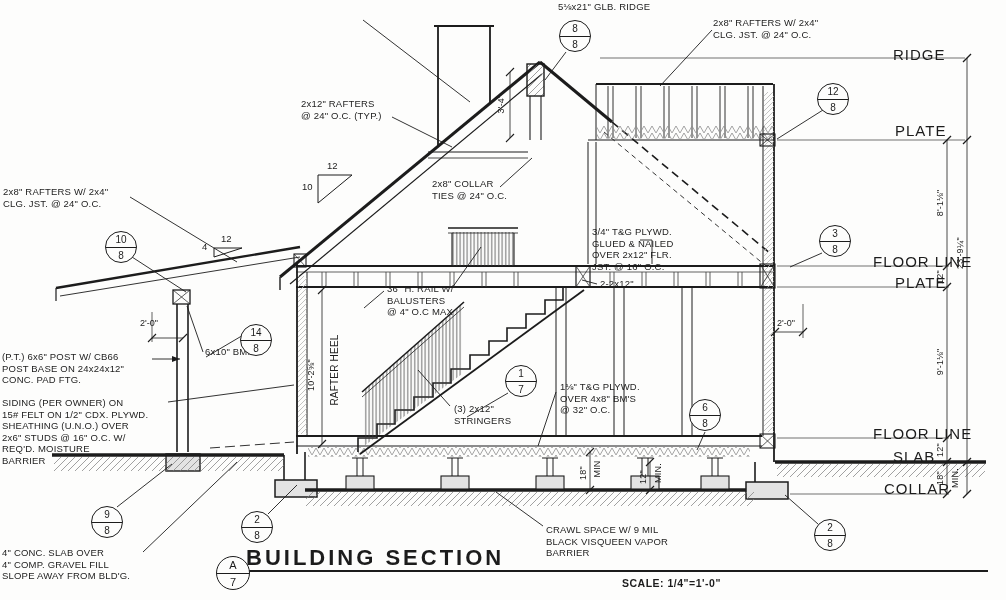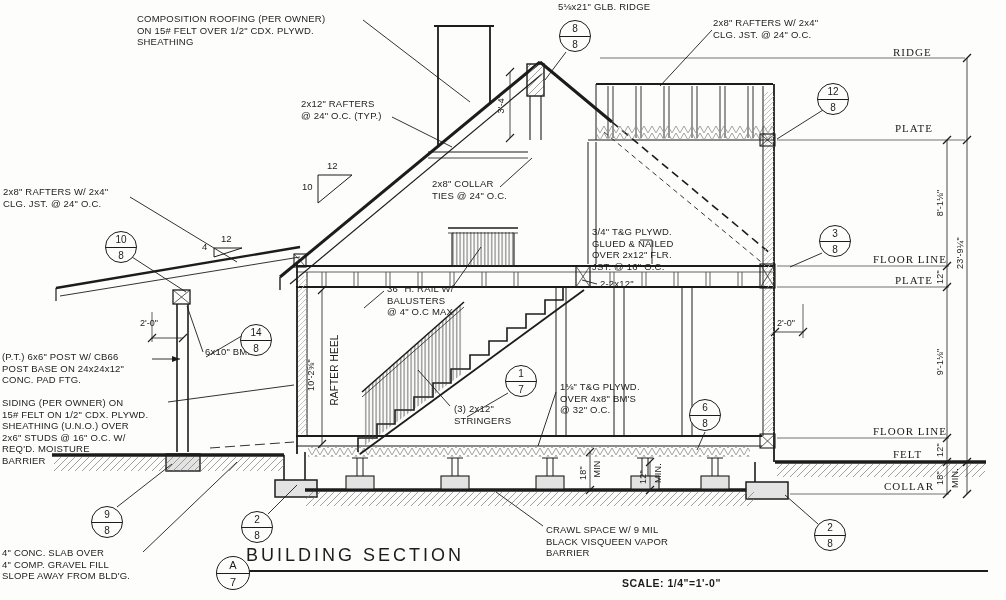--- a/index.html
+++ b/index.html
@@ -2,32 +2,32 @@
 <html><head>
 <meta charset="utf-8">
 <style>
   * { margin:0; padding:0; box-sizing:border-box; }
   html,body { width:1006px; height:600px; overflow:hidden; background:#fdfdfc;
     font-family:"Liberation Sans", sans-serif; color:#1c1c1c; }
   #sheet { position:relative; width:1006px; height:600px; }
   svg { position:absolute; left:0; top:0; }
   .note { position:absolute; font-size:9.5px; line-height:11.5px; letter-spacing:.2px;
     white-space:pre-line; color:#1c1c1c; }
-  .lvl { position:absolute; font-size:11px; letter-spacing:1px;font-family:Liberation Serif, serif; }
+  .lvl { position:absolute; font-size:15px; letter-spacing:1px; }
   .vdim { position:absolute; font-size:9px; letter-spacing:.2px; white-space:nowrap;
     transform:translate(-50%,-50%) rotate(-90deg); }
   .hdim { position:absolute; font-size:9px; white-space:nowrap; }
   .pitch-num { position:absolute; font-size:9.5px; }
   .bubble { position:absolute; width:32px; height:32px; border:1.6px solid #1c1c1c;
     border-radius:50%; background:#fdfdfc; display:flex; flex-direction:column;
     align-items:center; font-size:10px; line-height:15px; }
   .bubble span { display:block; width:100%; text-align:center; }
   .bubble span:first-child { border-bottom:1.5px solid #1c1c1c; }
   .bubble.big { width:34px; height:34px; font-size:11px; line-height:16px; }
-  .title { position:absolute; font-size:18px; letter-spacing:3px; font-weight:400;
+  .title { position:absolute; font-size:22px; letter-spacing:3px; font-weight:700;
     white-space:nowrap; }
   .scale { position:absolute; font-size:10.5px; letter-spacing:.5px; font-weight:600; }
 </style>
 </head>
 <body>
 
 <div id="sheet">
 
 <svg width="1006" height="600" viewBox="0 0 1006 600">
   <defs>
@@ -289,23 +289,20 @@
     <line x1="318" y1="175" x2="352" y2="175" stroke-width="1"></line>
     <line x1="352" y1="175" x2="318" y2="203" stroke-width="1"></line>
     <line x1="214" y1="248" x2="214" y2="257" stroke-width="1"></line>
     <line x1="214" y1="248" x2="242" y2="248" stroke-width="1"></line>
     <line x1="242" y1="248" x2="214" y2="257" stroke-width="1"></line>
   </g>
 
   <line x1="243" y1="571" x2="988" y2="571" stroke="#1c1c1c" stroke-width="2.2"></line>
 </svg>
 
-<div class="note" style="left:137px;top:13px">COMPOSITION ROOFING (PER OWNER)
-ON 15# FELT OVER 1/2" CDX. PLYWD.
-SHEATHING</div>
 <div class="note" style="left:558px;top:1px">5⅛x21" GLB. RIDGE</div>
 <div class="note" style="left:713px;top:17px">2x8" RAFTERS W/ 2x4"
 CLG. JST. @ 24" O.C.</div>
 <div class="note" style="left:301px;top:98px">2x12" RAFTERS
 @ 24" O.C. (TYP.)</div>
 <div class="note" style="left:3px;top:186px">2x8" RAFTERS W/ 2x4"
 CLG. JST. @ 24" O.C.</div>
 <div class="note" style="left:432px;top:178px">2x8" COLLAR
 TIES @ 24" O.C.</div>
 <div class="note" style="left:592px;top:226px">3/4" T&amp;G PLYWD.
@@ -336,21 +333,21 @@
 BARRIER</div>
 <div class="note" style="left:2px;top:547px">4" CONC. SLAB OVER
 4" COMP. GRAVEL FILL
 SLOPE AWAY FROM BLD'G.</div>
 
 <div class="lvl" style="left:893px;top:46px">RIDGE</div>
 <div class="lvl" style="left:895px;top:122px">PLATE</div>
 <div class="lvl" style="left:873px;top:253px">FLOOR LINE</div>
 <div class="lvl" style="left:895px;top:274px">PLATE</div>
 <div class="lvl" style="left:873px;top:425px">FLOOR LINE</div>
-<div class="lvl" style="left:893px;top:448px">FELT</div>
+<div class="lvl" style="left:893px;top:448px">SLAB</div>
 <div class="lvl" style="left:884px;top:480px">COLLAR</div>
 
 <div class="vdim" style="left:940px;top:203px">8'-1⅛"</div>
 <div class="vdim" style="left:960px;top:253px">23'-9¼"</div>
 <div class="vdim" style="left:940px;top:277px">12"</div>
 <div class="vdim" style="left:940px;top:362px">9'-1⅛"</div>
 <div class="vdim" style="left:940px;top:450px">12"</div>
 <div class="vdim" style="left:940px;top:478px">18"</div>
 <div class="vdim" style="left:955px;top:478px">MIN.</div>
 <div class="vdim" style="left:501px;top:104px">3'-4"</div>

